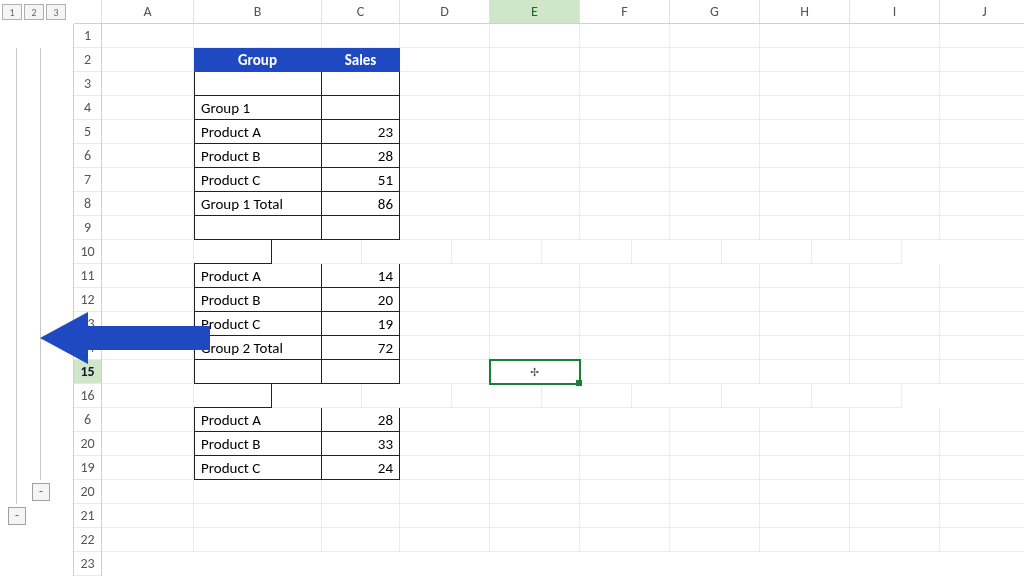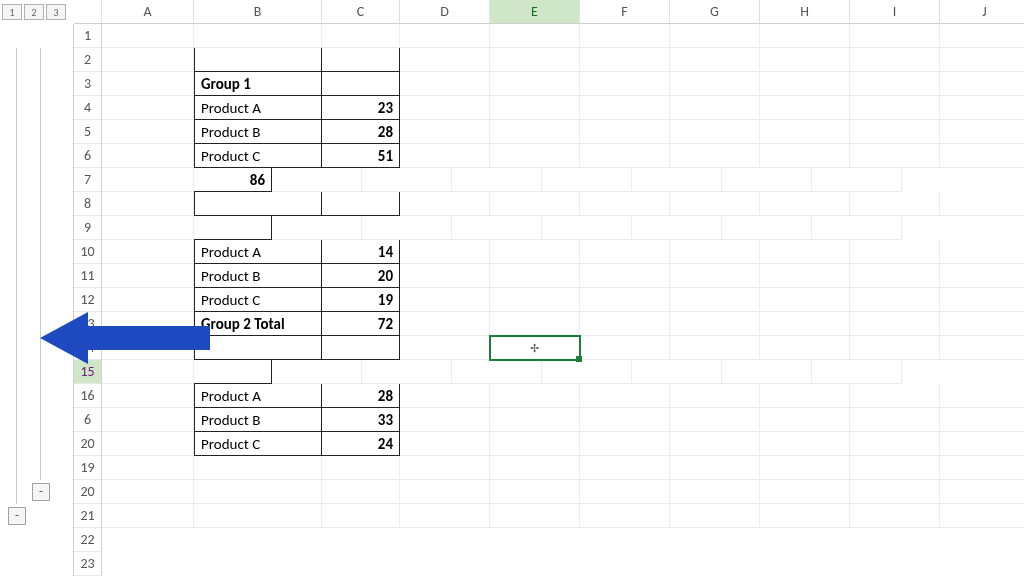--- a/index.html
+++ b/index.html
@@ -92,21 +92,22 @@
   .row-headers .rh {
     display: flex; align-items: center; justify-content: center;
     font-size: 14px;
     color: #555;
     border-bottom: 1px solid #e8e8e8;
     background: #ffffff;
     height: 24px;
   }
   .row-headers .rh.active {
     background: #cfe6c8;
-    color: #701a75;
+    color: #0f172a;
+    font-weight: bold;
   }
 
   
   .grid {
     position: absolute;
     top: 24px; left: 102px;
     right: 0; bottom: 0;
   }
   .grow {
     display: flex;
@@ -141,21 +142,21 @@
     font-weight: bold;
     justify-content: center;
     border-right: 1px solid #1f49c0;
     border-bottom: 1px solid #1f49c0;
   }
   .bordered {
     border-right: 1px solid #222;
     border-bottom: 1px solid #222;
   }
   .bordered.leftb { border-left: 1px solid #222; }
-  .bold { font-weight: bold; }
+  .bold { font-weight: normal; }
   .num { justify-content: flex-end; }
 
   
   .active-cell {
     outline: 2px solid #1a7f37;
     outline-offset: -1px;
     z-index: 5;
   }
   .active-cell::after {
     content: "";
@@ -245,20 +246,32 @@
       <div class="cell cD"></div>
       <div class="cell cE"></div>
       <div class="cell cF"></div>
       <div class="cell cG"></div>
       <div class="cell cH"></div>
       <div class="cell cI"></div>
       <div class="cell cJ"></div>
     </div>
     <div class="grow">
       <div class="cell cA"></div>
+      <div class="cell cB hdrcell leftb topb">Group</div>
+      <div class="cell cC hdrcell topb">Sales</div>
+      <div class="cell cD"></div>
+      <div class="cell cE"></div>
+      <div class="cell cF"></div>
+      <div class="cell cG"></div>
+      <div class="cell cH"></div>
+      <div class="cell cI"></div>
+      <div class="cell cJ"></div>
+    </div>
+    <div class="grow">
+      <div class="cell cA"></div>
       <div class="cell cB bordered leftb"></div>
       <div class="cell cC bordered"></div>
       <div class="cell cD"></div>
       <div class="cell cE"></div>
       <div class="cell cF"></div>
       <div class="cell cG"></div>
       <div class="cell cH"></div>
       <div class="cell cI"></div>
       <div class="cell cJ"></div>
     </div>
@@ -305,20 +318,21 @@
       <div class="cell cD"></div>
       <div class="cell cE"></div>
       <div class="cell cF"></div>
       <div class="cell cG"></div>
       <div class="cell cH"></div>
       <div class="cell cI"></div>
       <div class="cell cJ"></div>
     </div>
     <div class="grow">
       <div class="cell cA"></div>
+      <div class="cell cB bordered leftb bold">Group 1 Total</div>
       <div class="cell cC bordered num bold">86</div>
       <div class="cell cD"></div>
       <div class="cell cE"></div>
       <div class="cell cF"></div>
       <div class="cell cG"></div>
       <div class="cell cH"></div>
       <div class="cell cI"></div>
       <div class="cell cJ"></div>
     </div>
     <div class="grow">

